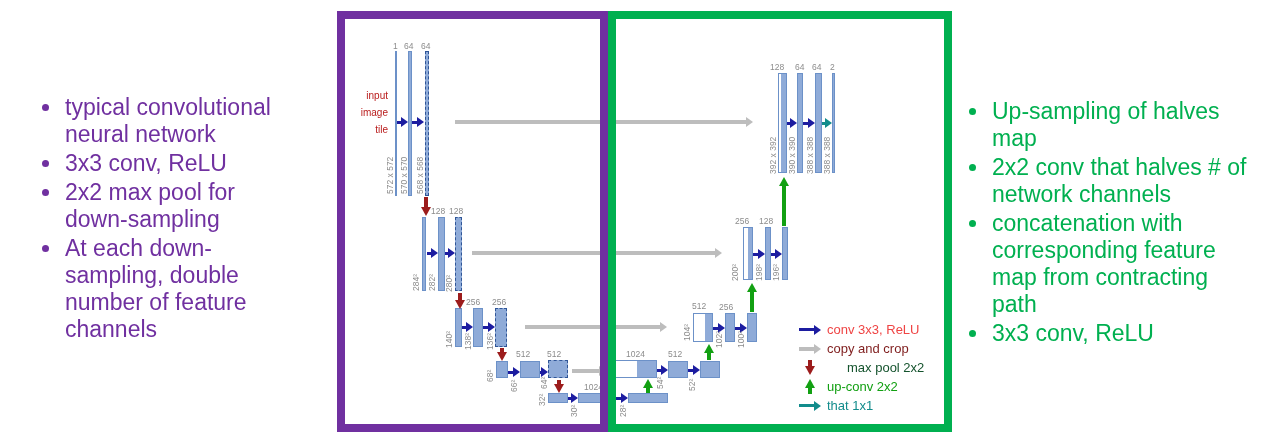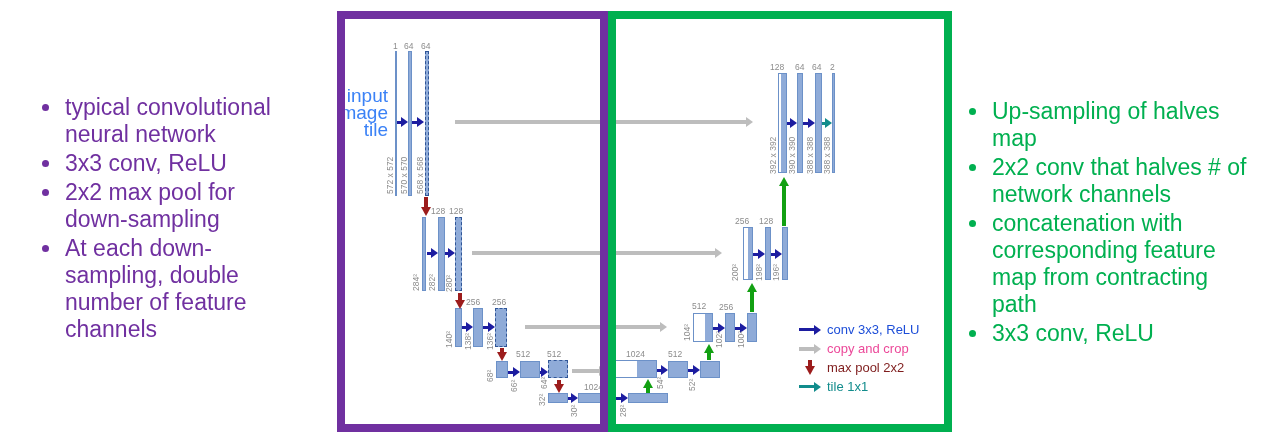--- a/index.html
+++ b/index.html
@@ -18,21 +18,21 @@
   .path-box{position:absolute;top:11px;height:421px;box-sizing:border-box;z-index:5;pointer-events:none;}
   #purple-box{left:337px;width:271px;border:8px solid #7030A0;}
   #green-box{left:608px;width:344px;border:8px solid #00B050;}
 
   #diagram{position:absolute;left:0;top:0;width:1280px;height:441px;z-index:2;}
   .bar{position:absolute;box-sizing:border-box;}
   .lbl{position:absolute;font-size:8.5px;line-height:1;white-space:nowrap;}
   .rot{transform:rotate(-90deg);transform-origin:0 0;}
   .arrow{position:absolute;display:flex;}
 
-  .note{position:absolute;color:#3b82f6;font-size:19px;line-height:17px;}
+  .note{position:absolute;color:#b91c1c;font-size:10px;line-height:17px;}
   #input-note{left:336px;top:87px;width:52px;text-align:right;}
   #output-note{left:843px;top:106px;text-align:left;}
 
   #legend{position:absolute;left:796px;top:320px;z-index:3;}
   .leg-row{display:flex;align-items:center;height:19px;}
   .leg-arrow{width:28px;display:flex;justify-content:center;align-items:center;margin-right:3px;}
   .leg-label{font-size:13px;white-space:nowrap;}
 </style>
 </head>
 <body>
@@ -64,48 +64,57 @@
         <div>tile</div>
       </div>
     <div id="legend">
         <div class="leg-row">
           <div class="leg-arrow">
             <div style="display: flex; flex-direction: row; align-items: center; width: 22px; height: 10px;">
               <div style="flex: 1 1 0%; background: rgb(28, 28, 160); height: 3px;"></div>
               <div style="width: 0px; height: 0px; border-left: 7px solid rgb(28, 28, 160); border-bottom: 5px solid transparent; border-top: 5px solid transparent;"></div>
             </div>
           </div>
-          <span class="leg-label" style="color: #1d4ed8;">conv 3x3, ReLU</span>
+          <span class="leg-label" style="color: #ef4444;">conv 3x3, ReLU</span>
         </div>
         <div class="leg-row">
           <div class="leg-arrow">
             <div style="display: flex; flex-direction: row; align-items: center; width: 22px; height: 10px;">
               <div style="flex: 1 1 0%; background: rgb(189, 189, 189); height: 4px;"></div>
               <div style="width: 0px; height: 0px; border-left: 7px solid rgb(189, 189, 189); border-bottom: 5px solid transparent; border-top: 5px solid transparent;"></div>
             </div>
           </div>
-          <span class="leg-label" style="color: #ec4899;">copy and crop</span>
+          <span class="leg-label" style="color: #7f1d1d;">copy and crop</span>
         </div>
         <div class="leg-row">
           <div class="leg-arrow">
             <div style="display: flex; flex-direction: column; align-items: center; height: 15px; width: 11px;">
               <div style="flex: 1 1 0%; background: rgb(156, 28, 28); width: 4px;"></div>
               <div style="width: 0px; height: 0px; border-right: 5.5px solid transparent; border-left: 5.5px solid transparent; border-top: 9px solid rgb(156, 28, 28);"></div>
             </div>
           </div>
-          <span class="leg-label" style="color: #7f1d1d;">max pool 2x2</span>
+          <span class="leg-label" style="color: #14532d; margin-left: 20px;">max pool 2x2</span>
+        </div>
+        <div class="leg-row">
+          <div class="leg-arrow">
+            <div style="display: flex; flex-direction: column; align-items: center; height: 15px; width: 11px;">
+              <div style="width: 0px; height: 0px; border-right: 5.5px solid transparent; border-left: 5.5px solid transparent; border-bottom: 9px solid rgb(18, 160, 18);"></div>
+              <div style="flex: 1 1 0%; background: rgb(18, 160, 18); width: 4px;"></div>
+            </div>
+          </div>
+          <span class="leg-label" style="color: rgb(18, 160, 18);">up-conv 2x2</span>
         </div>
         <div class="leg-row">
           <div class="leg-arrow">
             <div style="display: flex; flex-direction: row; align-items: center; width: 22px; height: 10px;">
               <div style="flex: 1 1 0%; background: rgb(18, 140, 140); height: 3px;"></div>
               <div style="width: 0px; height: 0px; border-left: 7px solid rgb(18, 140, 140); border-bottom: 5px solid transparent; border-top: 5px solid transparent;"></div>
             </div>
           </div>
-          <span class="leg-label" style="color: rgb(18, 140, 140);">tile 1x1</span>
+          <span class="leg-label" style="color: rgb(18, 140, 140);">that 1x1</span>
         </div>
       </div>
   <div class="bar" style="left: 395px; top: 51px; width: 2px; height: 145px; background: rgb(143, 171, 216); border: 1px solid rgb(108, 145, 200);"></div>
       <div class="bar" style="left: 408px; top: 51px; width: 4px; height: 145px; background: rgb(143, 171, 216); border: 1px solid rgb(108, 145, 200);"></div>
       <div class="bar" style="left: 425px; top: 51px; width: 4px; height: 145px; background: rgb(143, 171, 216); border: 1px dashed rgb(47, 85, 151);"></div>
       <div class="bar" style="left: 422px; top: 217px; width: 4px; height: 74px; background: rgb(143, 171, 216); border: 1px solid rgb(108, 145, 200);"></div>
       <div class="bar" style="left: 438px; top: 217px; width: 7px; height: 74px; background: rgb(143, 171, 216); border: 1px solid rgb(108, 145, 200);"></div>
       <div class="bar" style="left: 455px; top: 217px; width: 7px; height: 74px; background: rgb(143, 171, 216); border: 1px dashed rgb(47, 85, 151);"></div>
       <div class="bar" style="left: 455px; top: 308px; width: 7px; height: 39px; background: rgb(143, 171, 216); border: 1px solid rgb(108, 145, 200);"></div>
       <div class="bar" style="left: 473px; top: 308px; width: 10px; height: 39px; background: rgb(143, 171, 216); border: 1px solid rgb(108, 145, 200);"></div>

